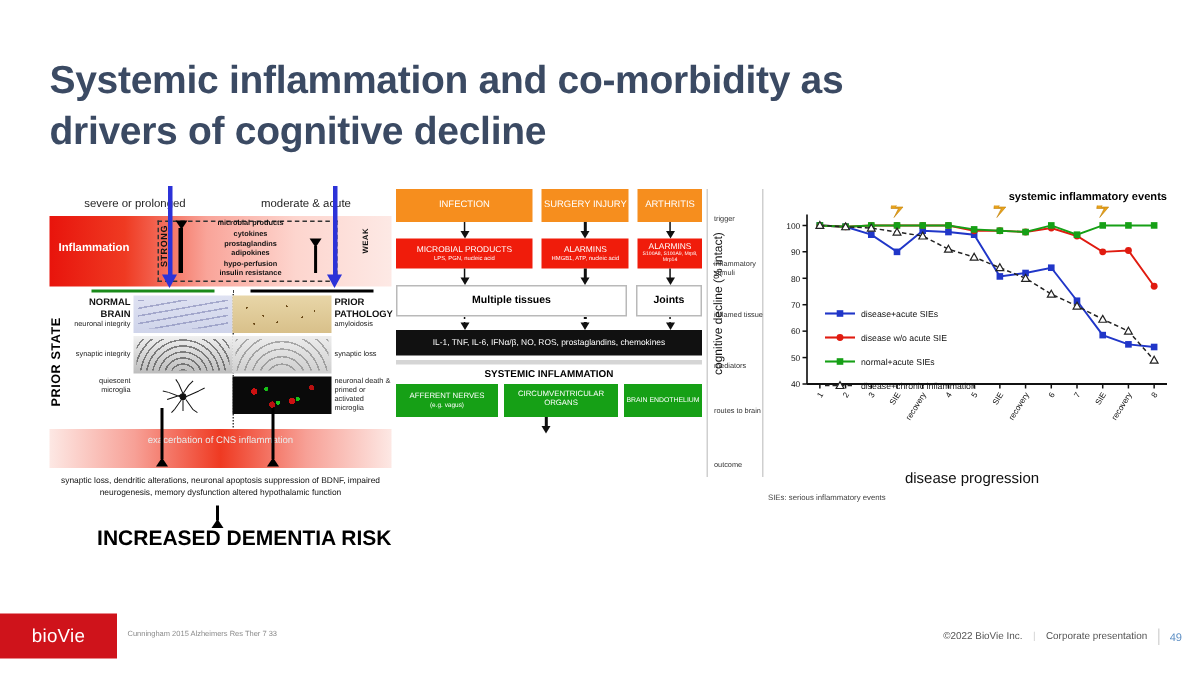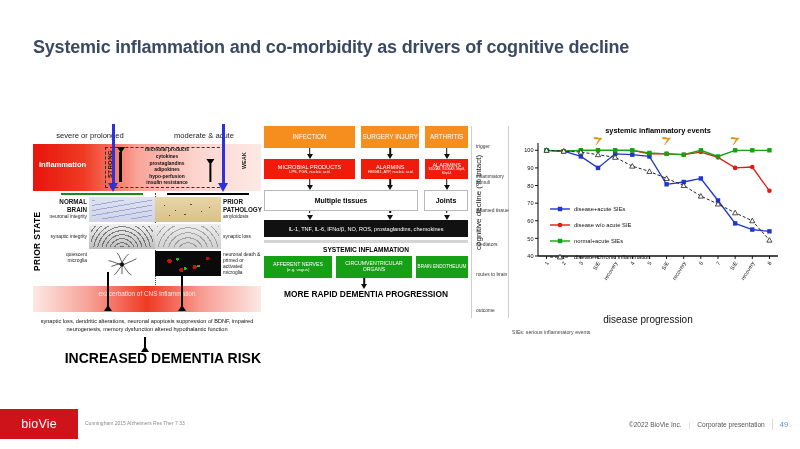--- a/index.html
+++ b/index.html
@@ -9,21 +9,21 @@
     background:#ffffff;
     font-family:"Liberation Sans", sans-serif;
     overflow:hidden;
     position:relative;
   }
 
   
   .slide-title {
     position:absolute;
     left:33px; top:36px; width:600px;
-    font-size:18px; font-weight:bold;
+    font-size:26px; font-weight:bold;
     color:#3b4a63;
     line-height:1.32;
     letter-spacing:-0.2px;
   }
 
   
   .left-panel {
     position:absolute; left:33px; top:126px; width:228px; height:272px;
     background:#ffffff;
   }
@@ -241,21 +241,21 @@
   .right-panel {
     position:absolute; left:476px; top:126px; width:310px; height:205px;
   }
   .stage-labels {
     position:absolute; left:0; top:12px; width:34px; height:180px;
     font-size:4.9px; color:#333; line-height:1.25;
   }
   .stage-labels div { position:absolute; left:0; }
   .chart-title {
     position:absolute; left:62px; top:0; width:240px;
-    text-align:center; font-size:7.4px; font-weight:bold; color:#000;
+    text-align:right; font-size:7.4px; font-weight:bold; color:#000;
   }
   .plot-wrap { position:absolute; left:36px; top:11px; width:272px; height:165px; }
   .ylab {
     position:absolute; left:-2px; top:18px; height:116px;
     writing-mode:vertical-rl; transform:rotate(180deg);
     font-size:8px; color:#111; text-align:center; width:12px;
   }
   .xlab {
     position:absolute; left:36px; top:188px; width:272px;
     text-align:center; font-size:10px; color:#111;
@@ -482,21 +482,20 @@
     <div class="box-green g-endoth">
       <div class="g1" style="font-size:4.6px;">BRAIN ENDOTHELIUM</div>
     </div>
   </div>
 
   <div style="position:relative;height:11px;">
     <div class="ar-down" style="left:100px; height:7px;"></div>
     <div class="ar-head" style="left:100px; top:6px;"></div>
   </div>
 
-  <div class="more-rapid" style="margin-top:0;">MORE RAPID DEMENTIA PROGRESSION</div>
 </div>
 
 <div class="panel-divider-r"></div>
 <div class="right-panel">
 
   <div class="stage-labels">
     <div style="top:6px;">trigger</div>
     <div style="top:36px;">inflammatory stimuli</div>
     <div style="top:70px;">inflamed tissue</div>
     <div style="top:104px;">mediators</div>

